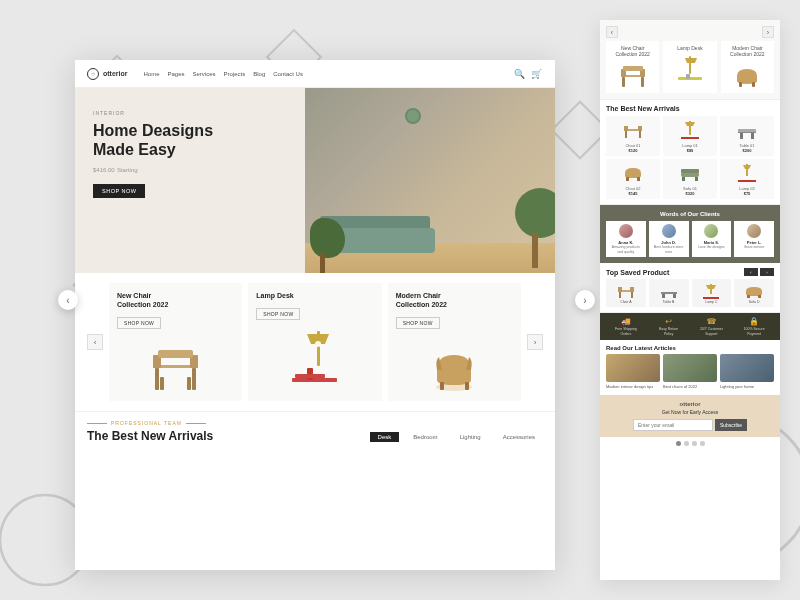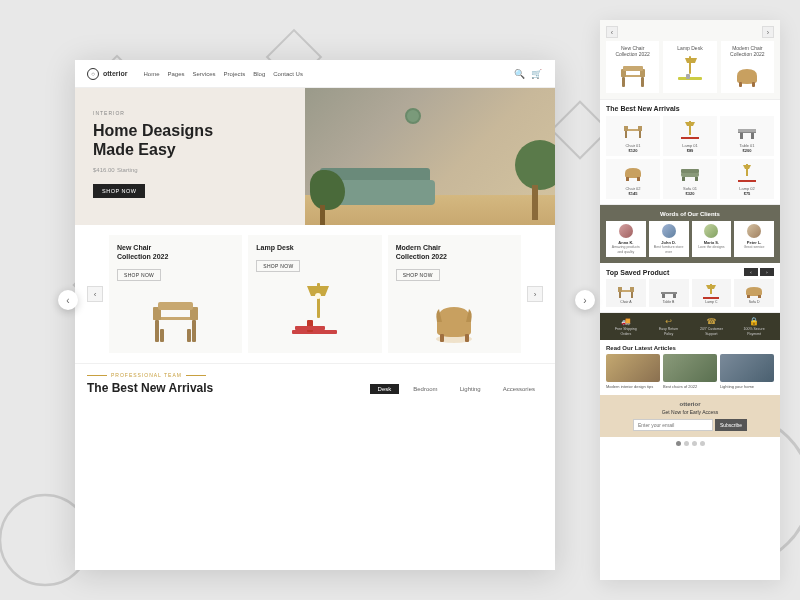--- a/index.html
+++ b/index.html
@@ -88,21 +88,21 @@
       display: flex;
       gap: 6px;
     }
     .nav-icon {
       font-size: 9px;
       color: #555;
     }
 
     
     .hero {
-      height: 137px;
+      height: 185px;
       background: #f0ebe5;
       position: relative;
       overflow: hidden;
       display: flex;
     }
     .hero-left {
       width: 48%;
       padding: 22px 14px 14px 18px;
       display: flex;
       flex-direction: column;

